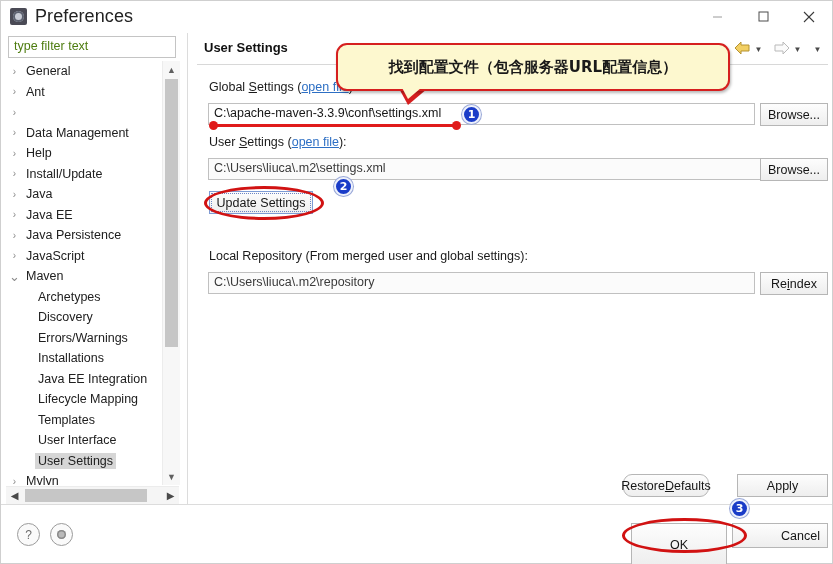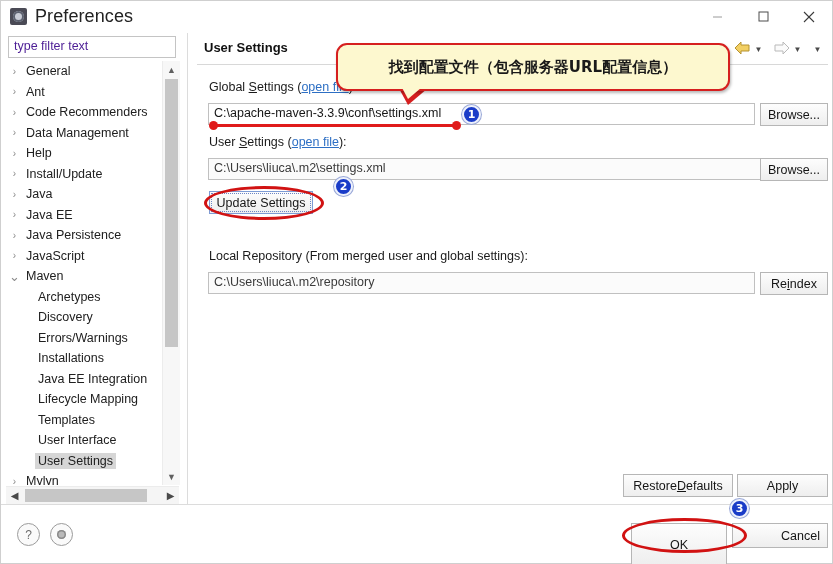--- a/index.html
+++ b/index.html
@@ -22,21 +22,21 @@
               box-shadow:inset 0 0 0 2px #5d6270;}
   .title-text{font-size:18px;color:#222;letter-spacing:.1px;}
   .winbtns{position:absolute;right:0;top:0;height:31px;display:flex;}
   .winbtn{width:46px;height:31px;display:flex;align-items:center;justify-content:center;
           color:#6a6a6a;font-size:13px;}
   .winbtn svg{display:block;}
 
   
   .filterbox{position:absolute;left:7px;top:35px;width:168px;height:22px;
              border:1px solid #c4c4c4;background:#fff;box-sizing:border-box;
-             font-size:12.5px;color:#4c1d95;padding:2px 0 16px 5px;}
+             font-size:12.5px;color:#4d7c0f;padding:2px 0 16px 5px;}
   .tree{position:absolute;left:5px;top:60px;width:155px;height:424px;overflow:hidden;
         background:#fff;}
   .tnode{height:20.5px;display:flex;align-items:center;white-space:nowrap;font-size:12.5px;color:#202020;}
   .tnode .arrow{width:17px;display:flex;align-items:center;justify-content:center;
                 color:#8b8b8b;font-size:10px;flex:none;}
   .tnode .lbl{padding:0 3px;line-height:16px;}
   .tnode.child .lbl{margin-left:29px;}
   .tnode.sel .lbl{background:#d6d6d6;}
 
   
@@ -150,21 +150,20 @@
       <div class="tnode">
         <span class="arrow">›</span>
         <span class="lbl">General</span>
       </div>
       <div class="tnode">
         <span class="arrow">›</span>
         <span class="lbl">Ant</span>
       </div>
       <div class="tnode">
         <span class="arrow">›</span>
-        <span class="lbl">Code Recommenders</span>
       </div>
       <div class="tnode">
         <span class="arrow">›</span>
         <span class="lbl">Data Management</span>
       </div>
       <div class="tnode">
         <span class="arrow">›</span>
         <span class="lbl">Help</span>
       </div>
       <div class="tnode">
@@ -275,21 +274,21 @@
   <div class="btn focus" style="left:208px;top:190px;width:104px;">Update Settings</div>
 
   <div class="flabel" style="left:208px;top:248px;">Local Repository (From merged user and global settings):</div>
   <div class="finput ro" style="left:207px;top:271px;width:547px;">C:\Users\liuca\.m2\repository</div>
   <div class="btn" style="left:759px;top:271px;width:68px;">
     <span>Re</span>
       <u>i</u>
       <span>ndex</span>
   </div>
 
-  <div class="btn" style="left:622px;top:473px;width:110px;">
+  <div class="btn" style="left:622px;top:473px;width:86px;border-radius:9px;">
     <span>Restore </span>
       <u>D</u>
       <span>efaults</span>
   </div>
   <div class="btn" style="left:736px;top:473px;width:91px;">Apply</div>
 
   <div class="footer-icons">
     <div class="cicon">?</div>
     <div class="cicon gear"></div>
   </div>

